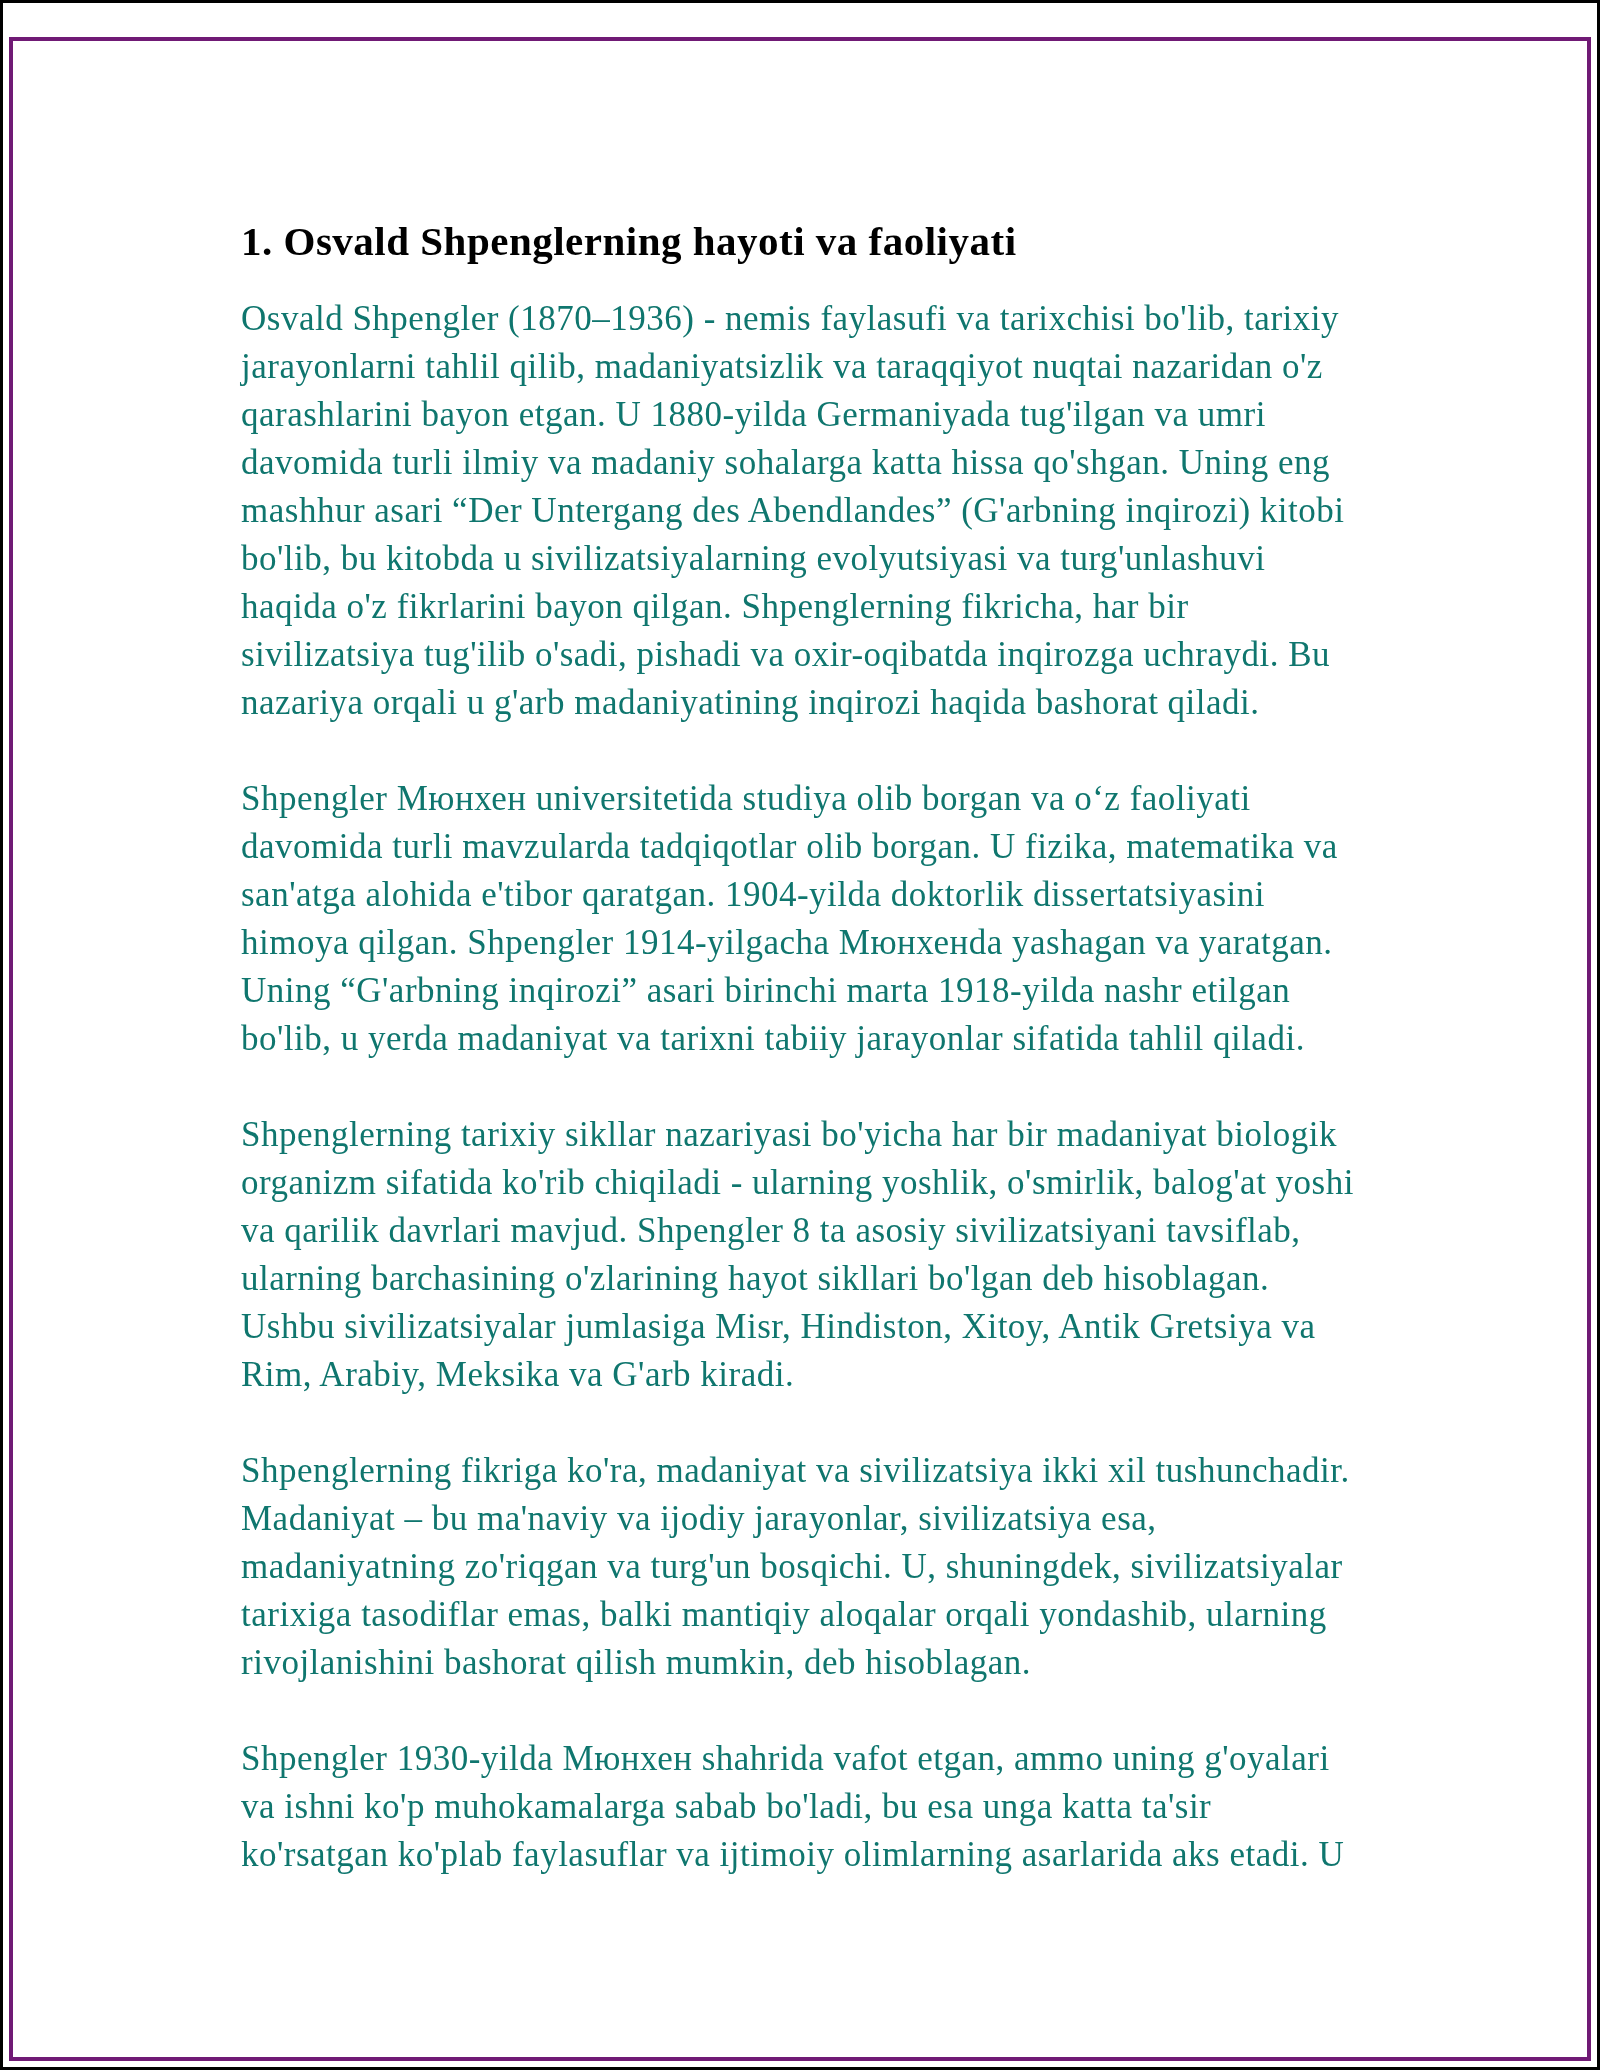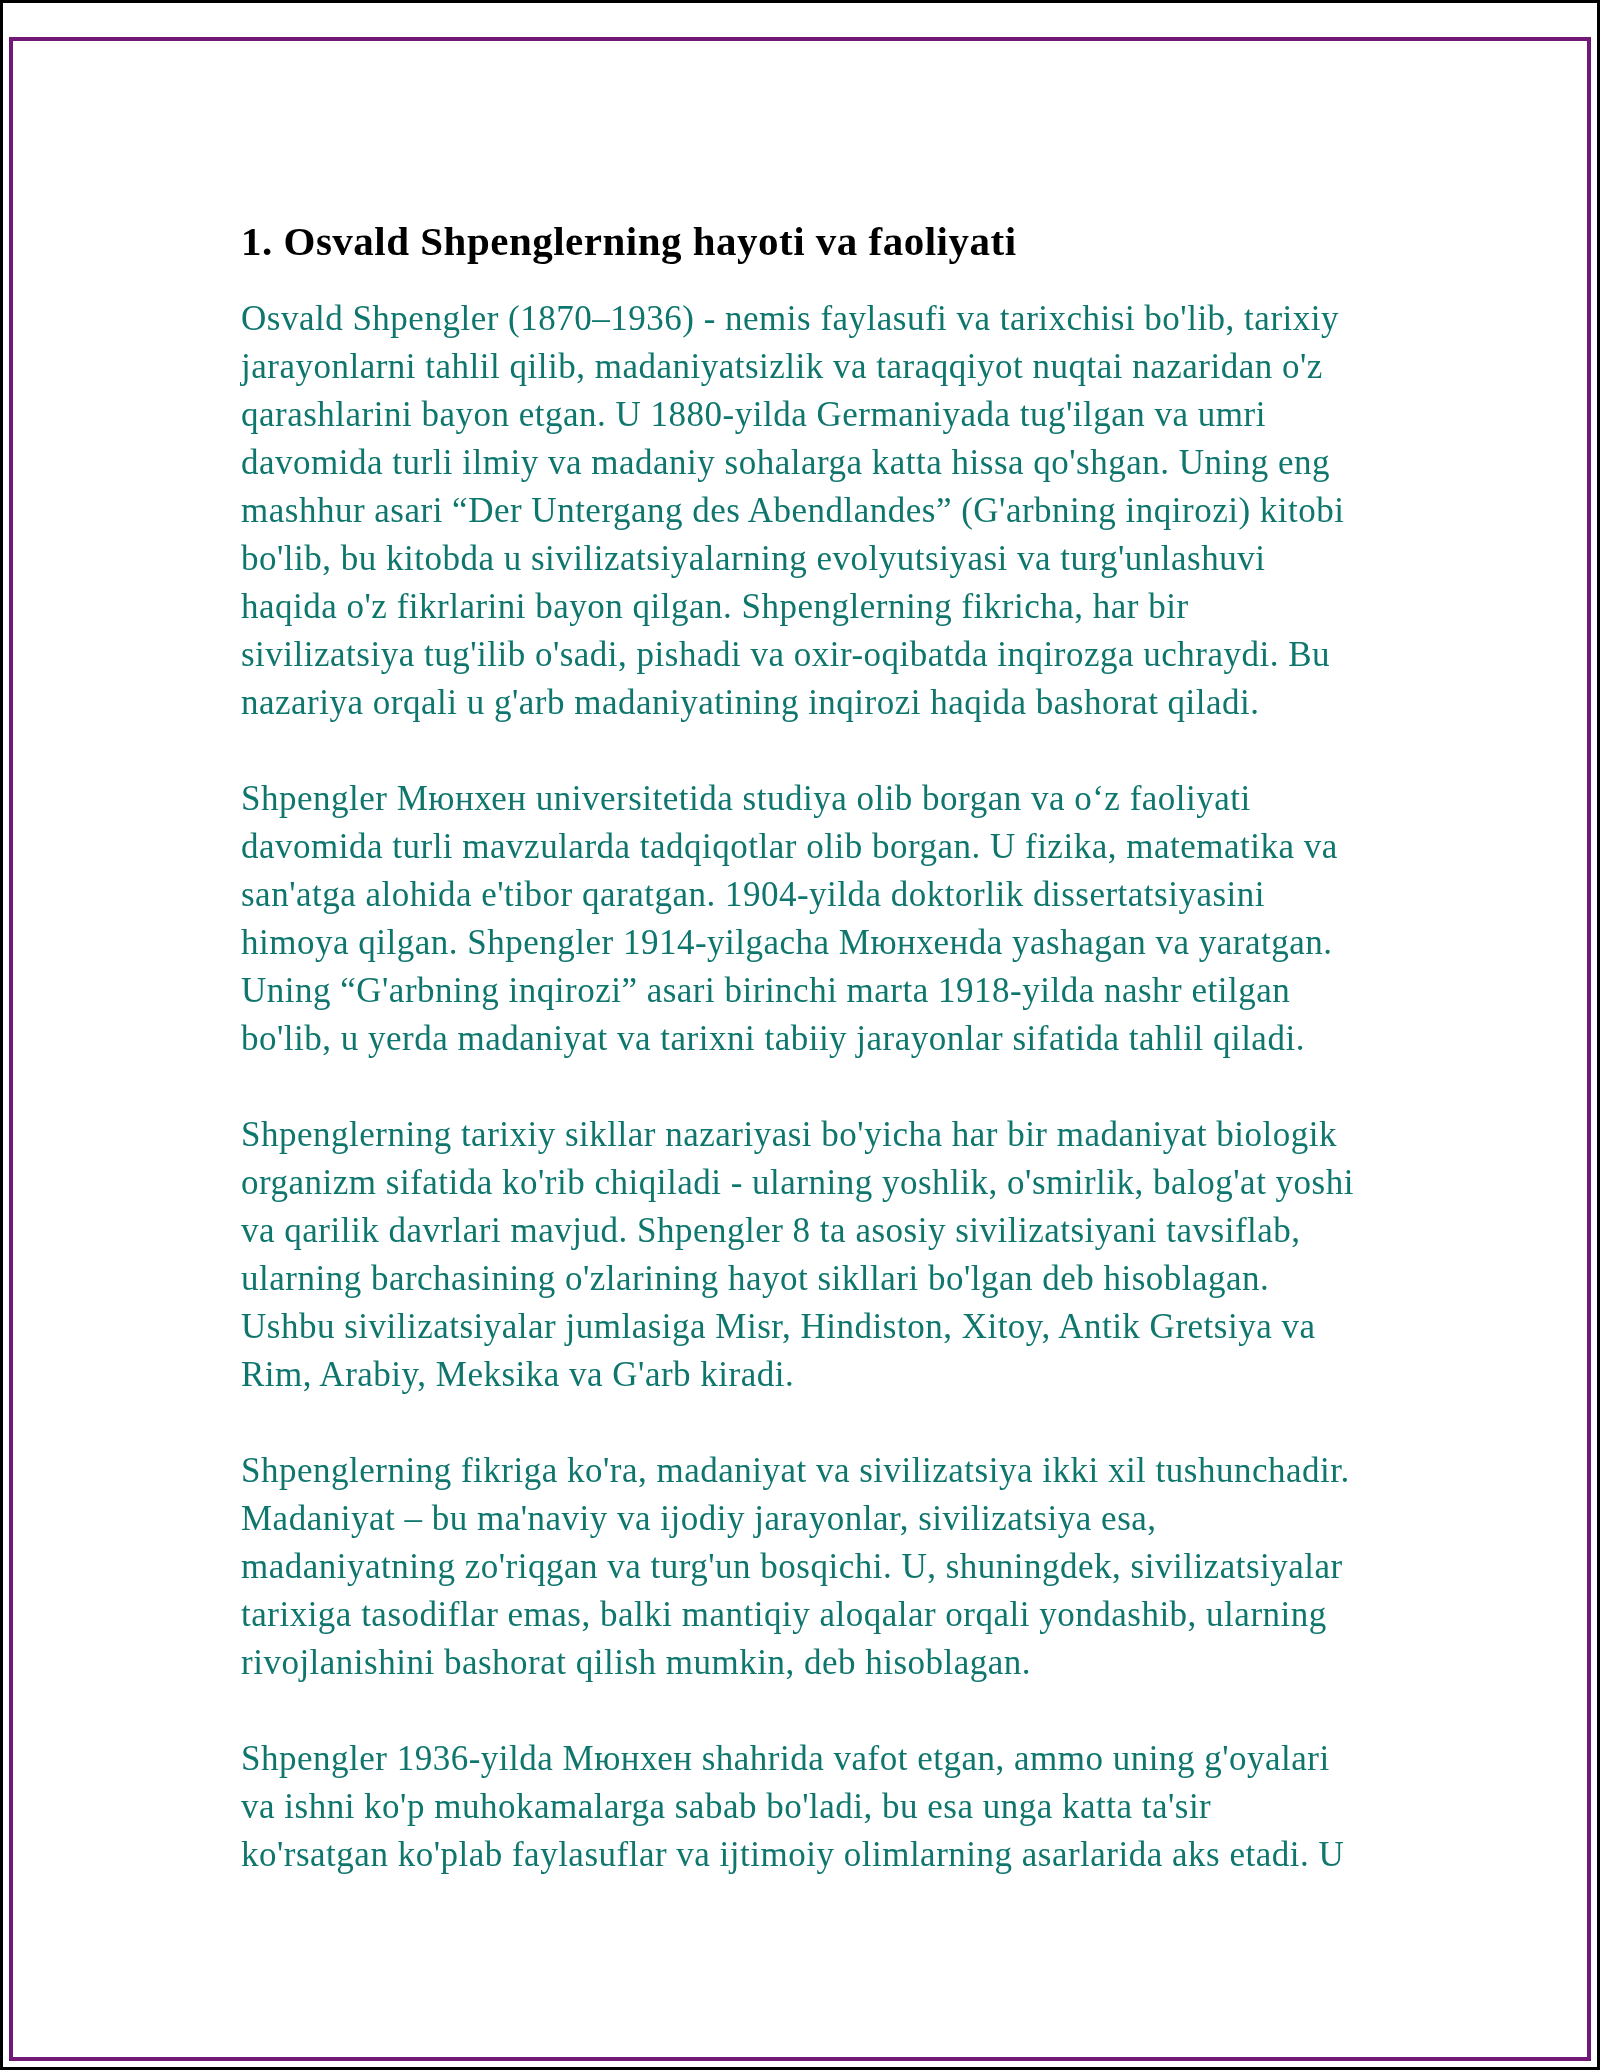--- a/index.html
+++ b/index.html
@@ -77,18 +77,18 @@
 organizm sifatida ko'rib chiqiladi - ularning yoshlik, o'smirlik, balog'at yoshi
 va qarilik davrlari mavjud. Shpengler 8 ta asosiy sivilizatsiyani tavsiflab,
 ularning barchasining o'zlarining hayot sikllari bo'lgan deb hisoblagan.
 Ushbu sivilizatsiyalar jumlasiga Misr, Hindiston, Xitoy, Antik Gretsiya va
 Rim, Arabiy, Meksika va G'arb kiradi.</p>
       <p class="para">Shpenglerning fikriga ko'ra, madaniyat va sivilizatsiya ikki xil tushunchadir.
 Madaniyat – bu ma'naviy va ijodiy jarayonlar, sivilizatsiya esa,
 madaniyatning zo'riqgan va turg'un bosqichi. U, shuningdek, sivilizatsiyalar
 tarixiga tasodiflar emas, balki mantiqiy aloqalar orqali yondashib, ularning
 rivojlanishini bashorat qilish mumkin, deb hisoblagan.</p>
-      <p class="para">Shpengler 1936-yilda Мюнхен shahrida vafot etgan, ammo uning g'oyalari
+      <p class="para">Shpengler 1930-yilda Мюнхен shahrida vafot etgan, ammo uning g'oyalari
 va ishni ko'p muhokamalarga sabab bo'ladi, bu esa unga katta ta'sir
 ko'rsatgan ko'plab faylasuflar va ijtimoiy olimlarning asarlarida aks etadi. U</p>
     </div>
   </div>
 </div>
 
 </body></html>

